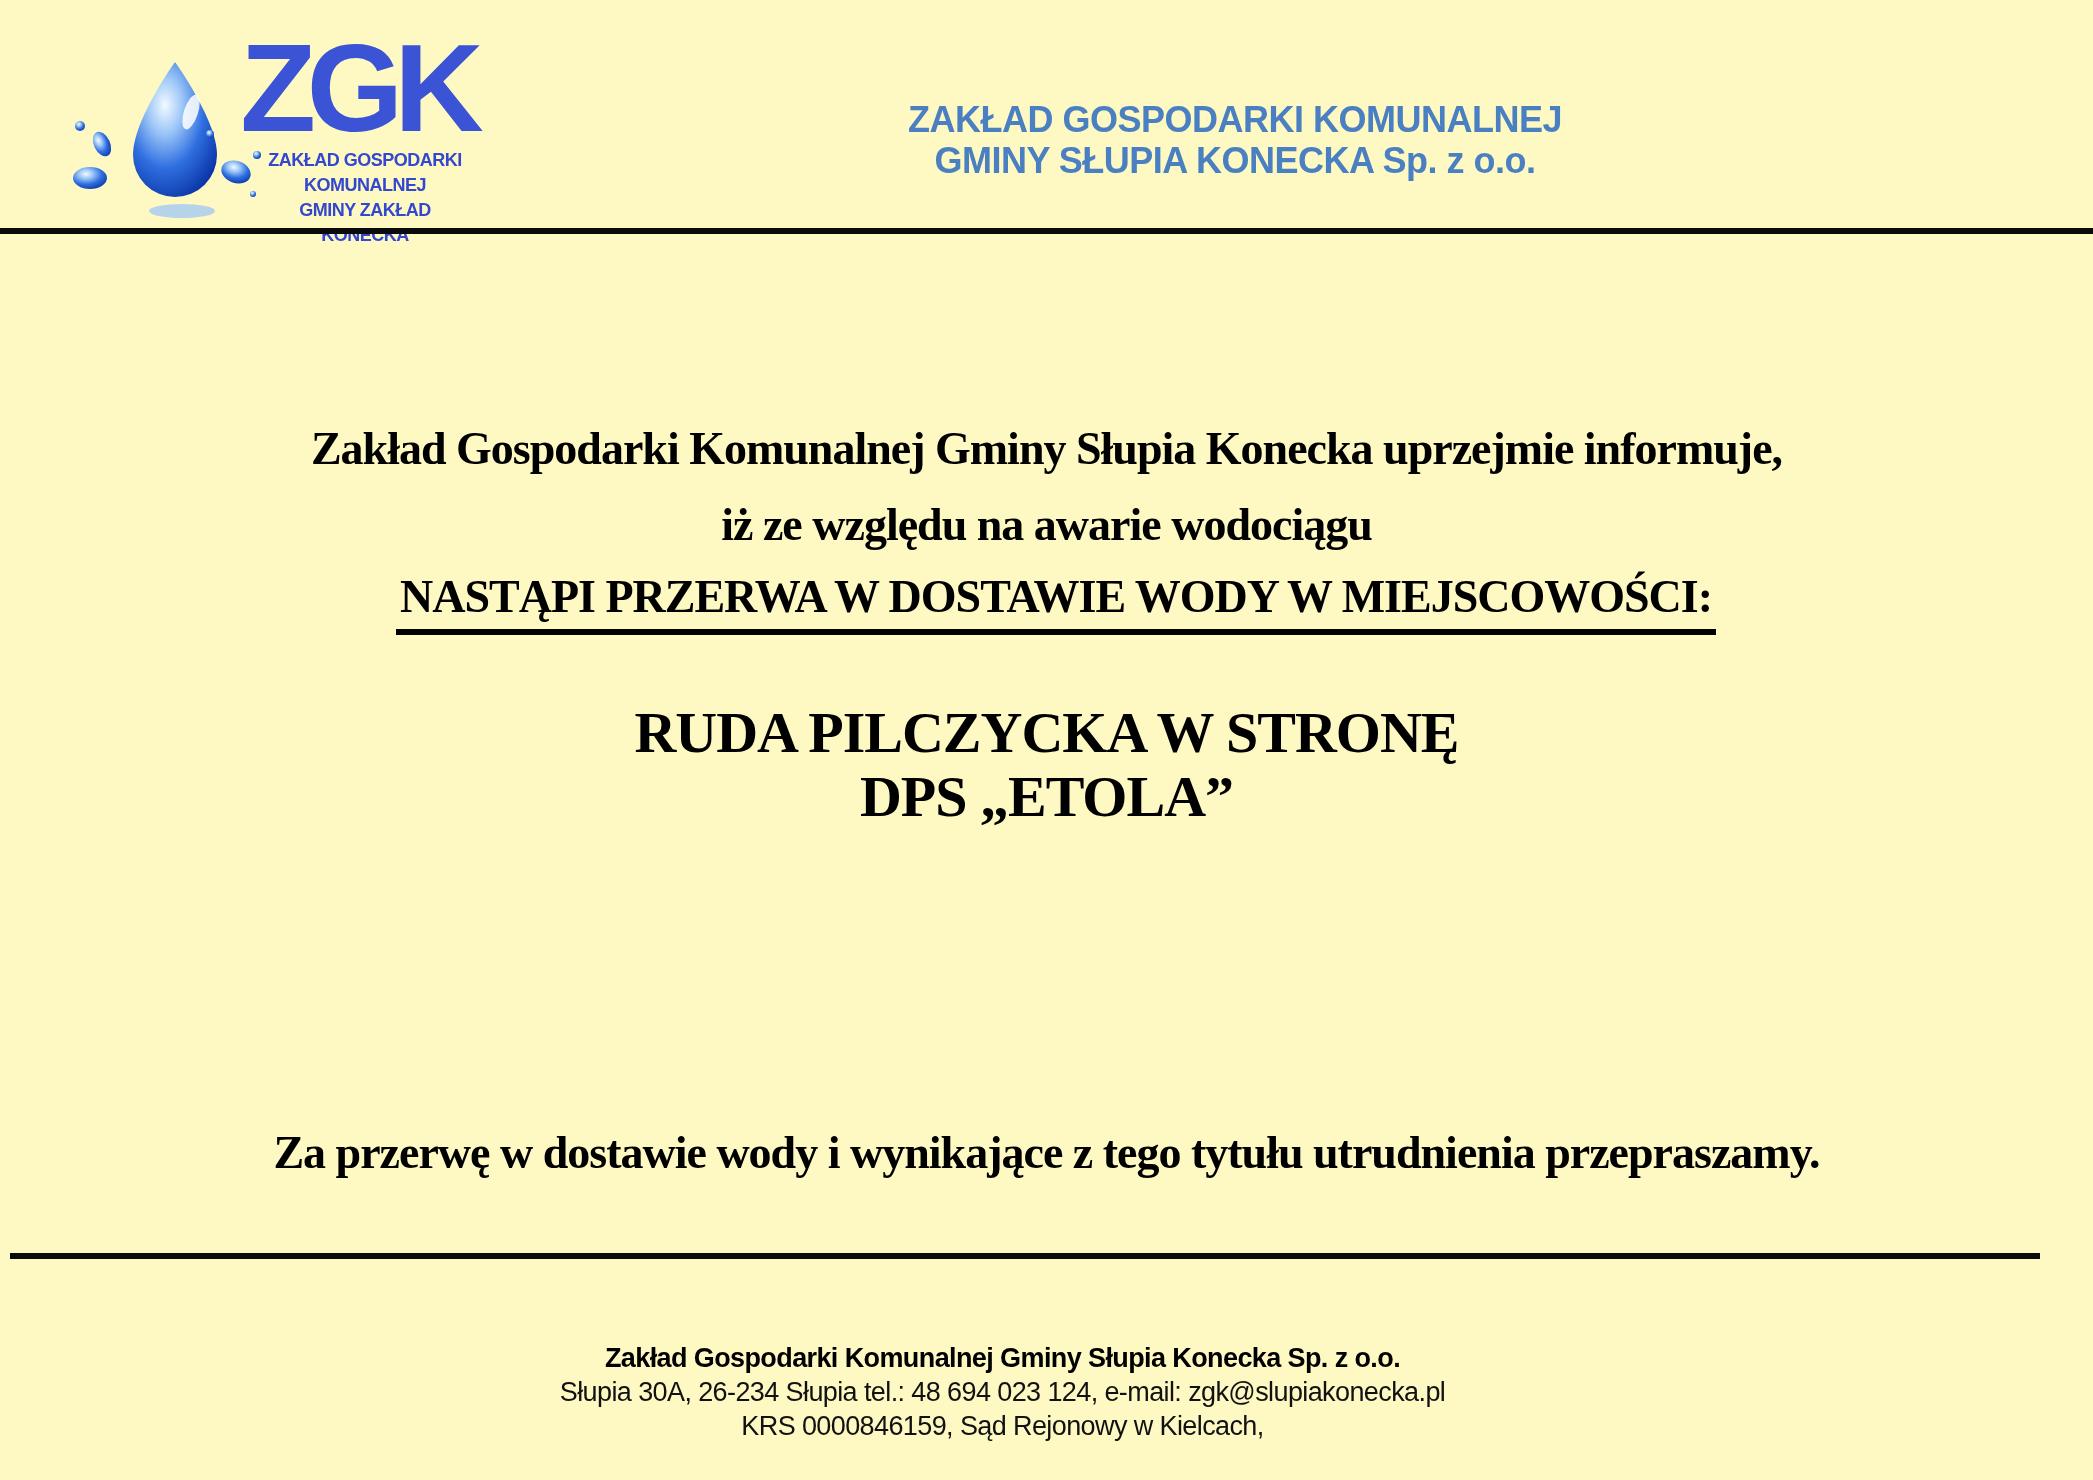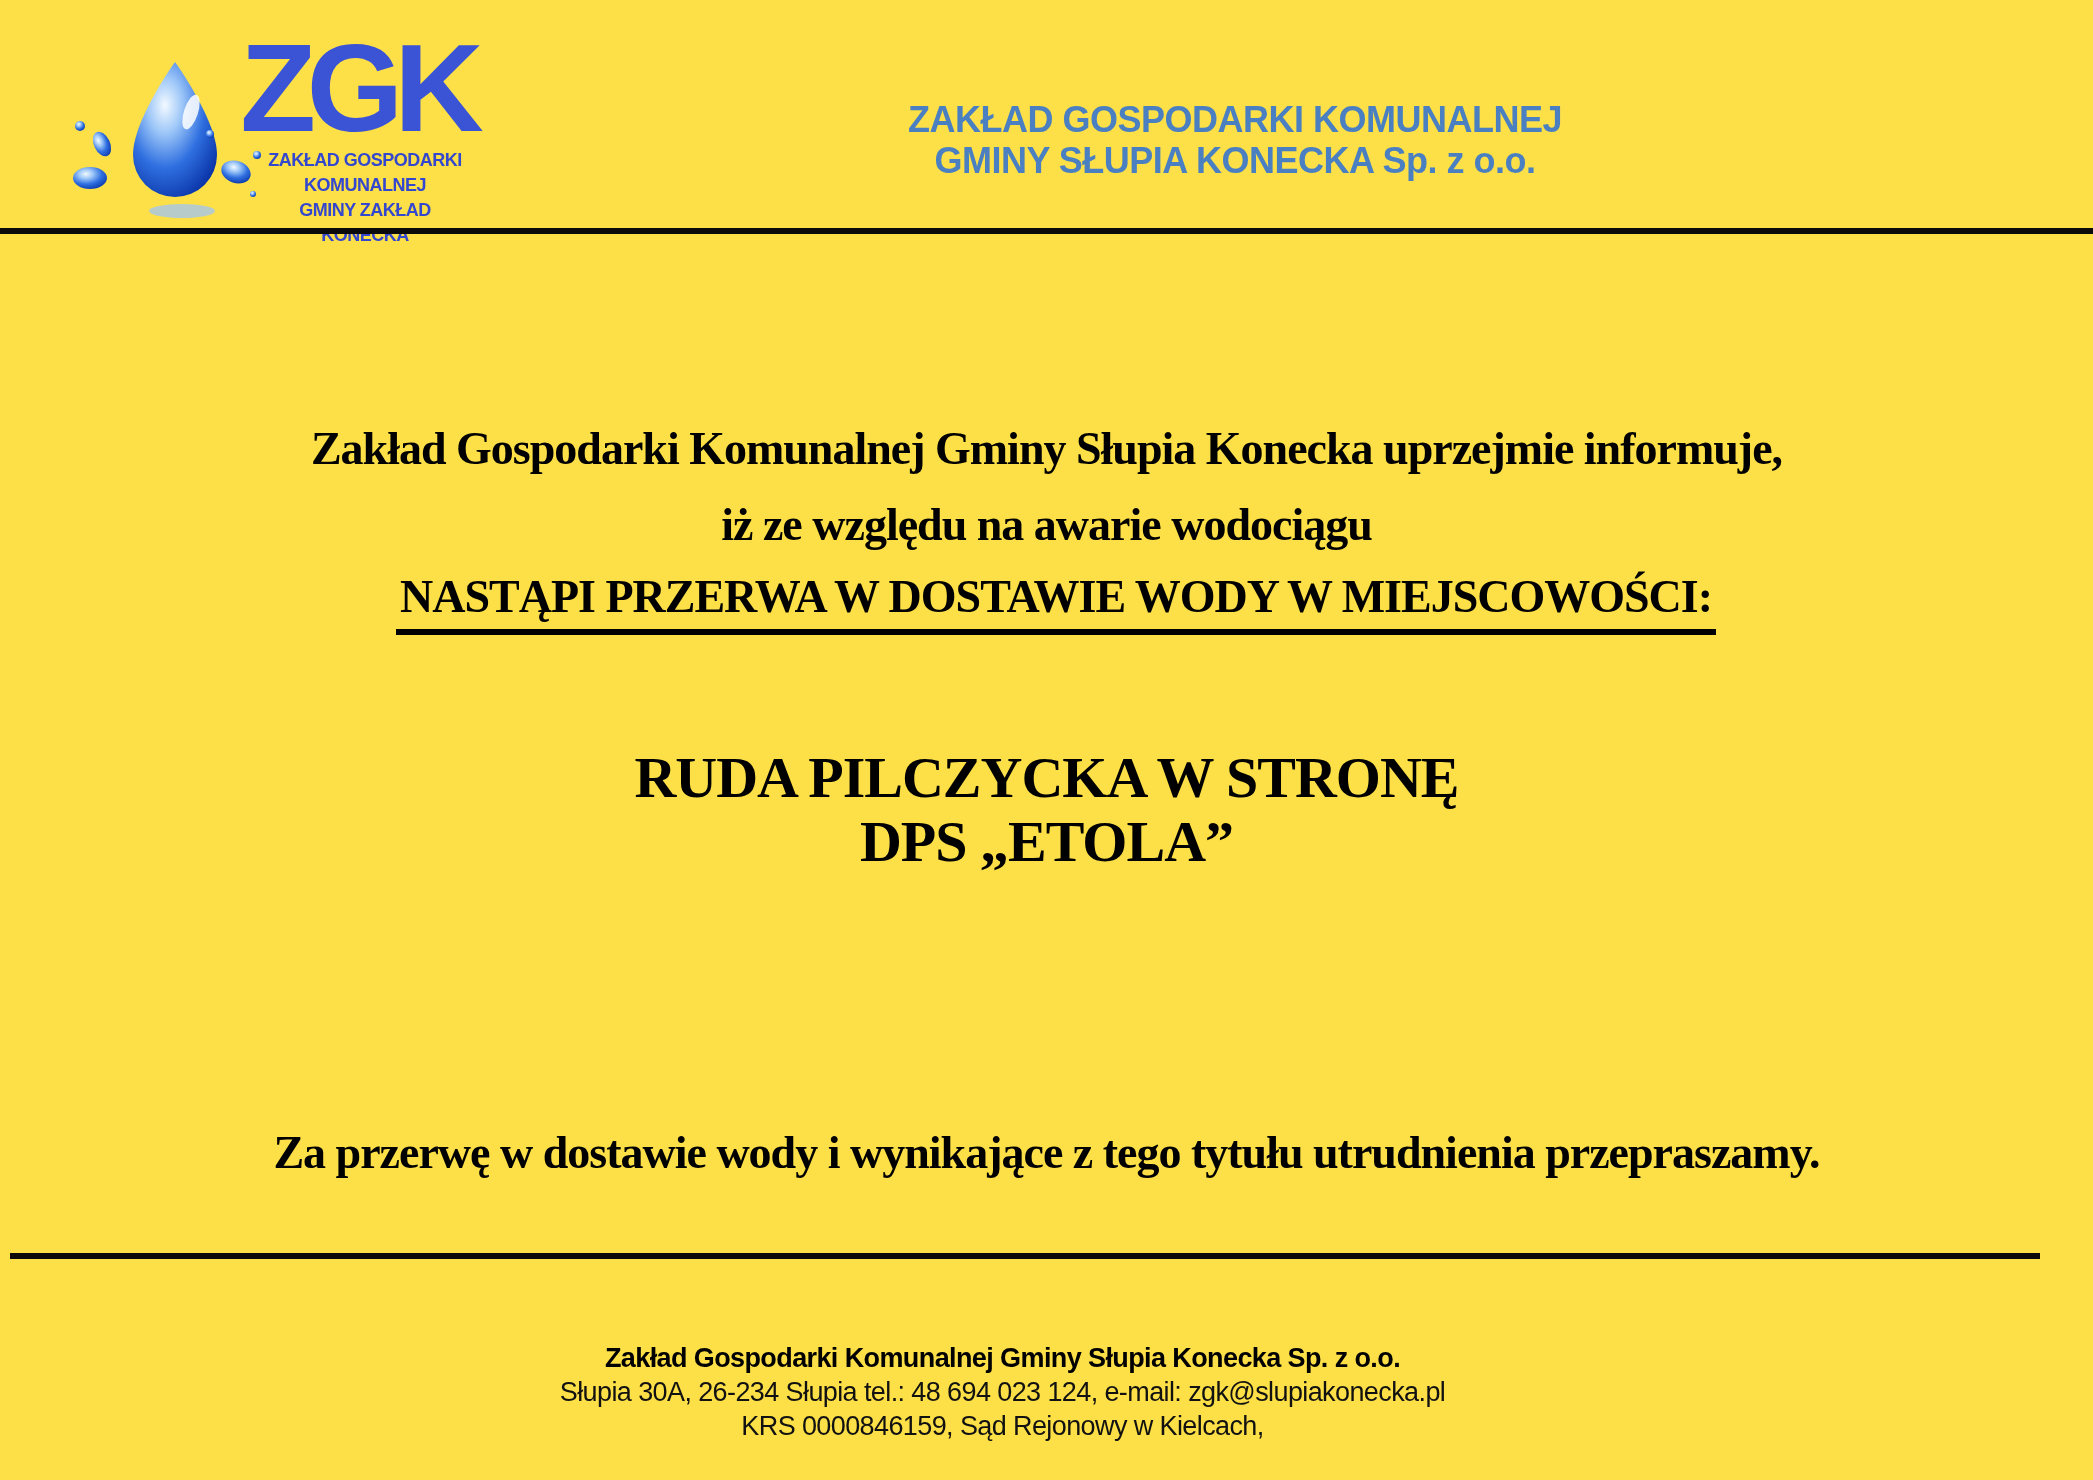--- a/index.html
+++ b/index.html
@@ -1,21 +1,21 @@
 <!DOCTYPE html>
 <html lang="pl"><head>
 <meta charset="utf-8">
 <style>
   * { margin: 0; padding: 0; box-sizing: border-box; }
   html, body { background: #ffffff; }
   .page {
     position: relative;
     width: 2093px;
     height: 1480px;
-    background: #fde047;
+    background: #fef9c3;
     overflow: hidden;
     font-family: "Liberation Serif", "DejaVu Serif", serif;
     color: #000000;
   }
 
   
   .logo {
     position: absolute;
     left: 30px; top: 8px;
     width: 420px; height: 218px;
@@ -74,21 +74,21 @@
   
   .tline {
     position: absolute;
     left: 0; width: 2093px;
     text-align: center;
     font-weight: 700;
     letter-spacing: -1px;
     white-space: nowrap;
   }
   .t46 { font-size: 46px; line-height: 50px; }
-  .t58 { font-size: 58px; line-height: 62px; margin-top: 45px; }
+  .t58 { font-size: 58px; line-height: 62px; }
   .l1 { top: 424px; }
   .l2 { top: 500px; }
   .l3 { top: 572px; padding-left: 19px; }
   .l4 { top: 702px; }
   .l5 { top: 766px; }
   .l6 { top: 846px; }
   .l7 { top: 1128px; }
   .uline {
     display: inline-block;
     border-bottom: 6px solid #000;

